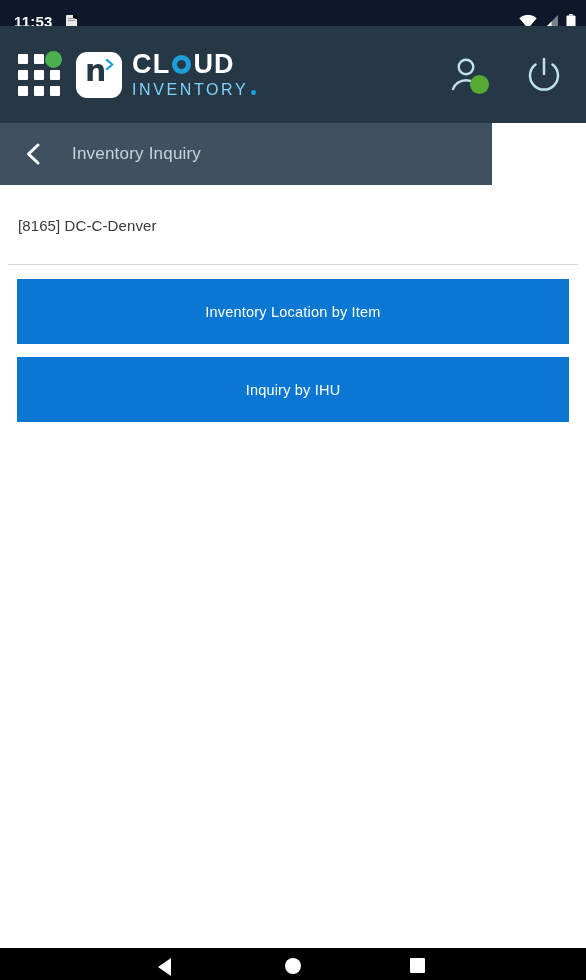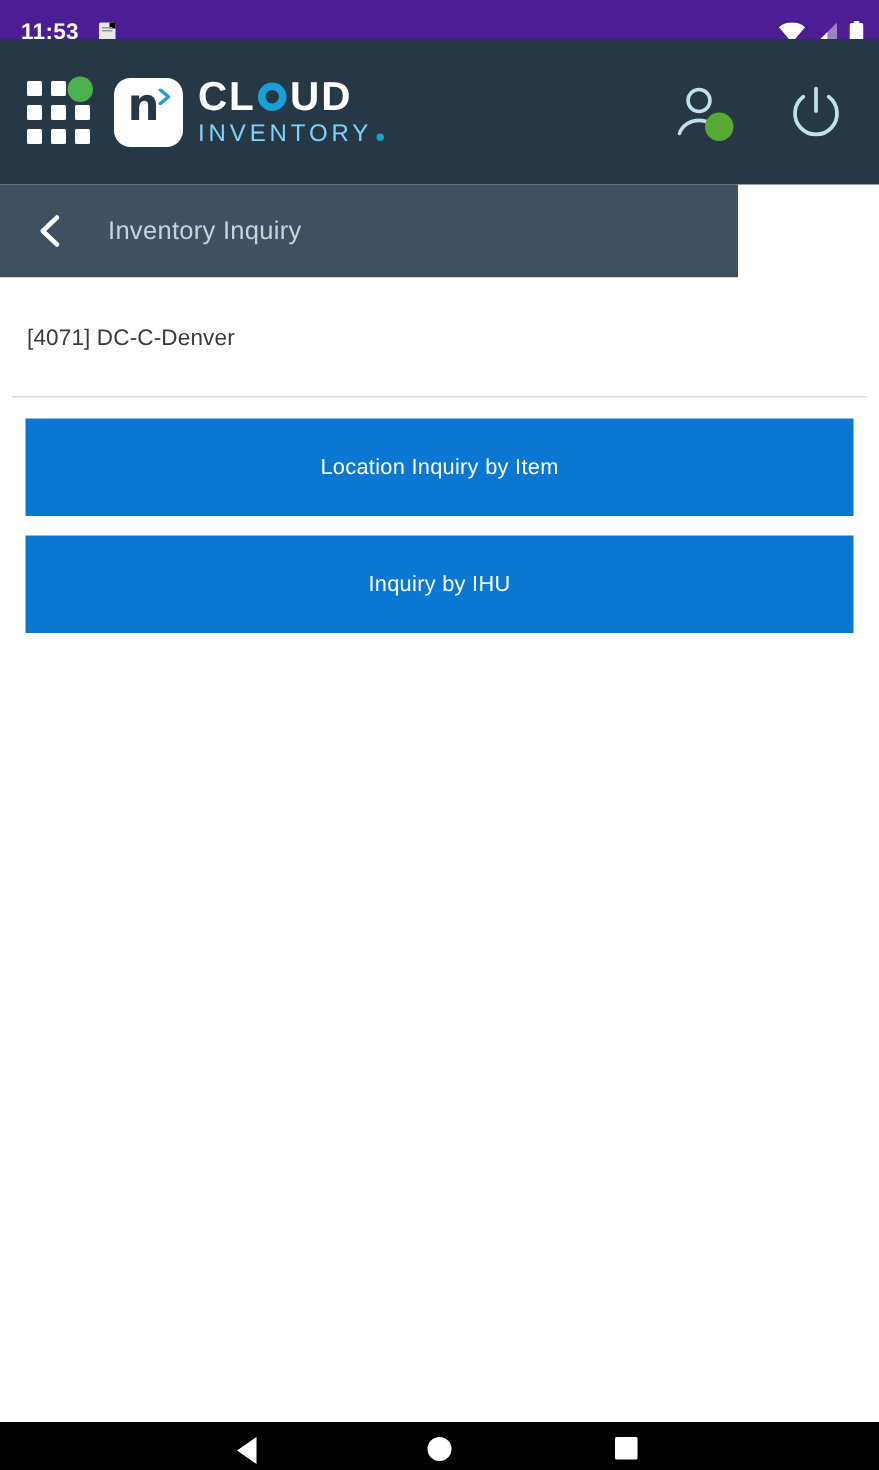--- a/index.html
+++ b/index.html
@@ -8,21 +8,21 @@
     background: #ffffff;
     font-family: "Liberation Sans", sans-serif;
     overflow: hidden;
   }
   #app { position: relative; width: 586px; height: 980px; background: #ffffff; }
 
   
   .statusbar {
     position: absolute; top: 0; left: 0;
     width: 586px; height: 26px;
-    background: #4c1d95;
+    background: #0f172a;
     display: flex; align-items: center;
     padding: 17px 10px 0 14px;
     color: #ffffff;
   }
   .status-time {
     font-size: 15px; font-weight: bold;
     letter-spacing: .2px; line-height: 1;
   }
   .status-left-icons { display: flex; align-items: center; margin-left: 13px; }
   .doc-icon {
@@ -252,24 +252,24 @@
   </div>
 
   <div class="subnav">
     <svg class="back-chevron" viewBox="0 0 24 24">
       <path d="M16 3 L6.5 12 L16 21" stroke="#ffffff" stroke-width="3" fill="none" stroke-linecap="round" stroke-linejoin="round"></path>
     </svg>
     <span class="subnav-title">Inventory Inquiry</span>
   </div>
 
   <div class="content">
-    <div class="loc-line">[4071] DC-C-Denver</div>
+    <div class="loc-line">[8165] DC-C-Denver</div>
     <div class="divider"></div>
     <div class="btn-list">
-      <button class="big-btn">Location Inquiry by Item</button>
+      <button class="big-btn">Inventory Location by Item</button>
       <button class="big-btn">Inquiry by IHU</button>
     </div>
   </div>
 
   <div class="navbar">
     <div class="nav-btn nav-back"></div>
     <div class="nav-btn nav-home"></div>
     <div class="nav-btn nav-recent"></div>
   </div>
 

